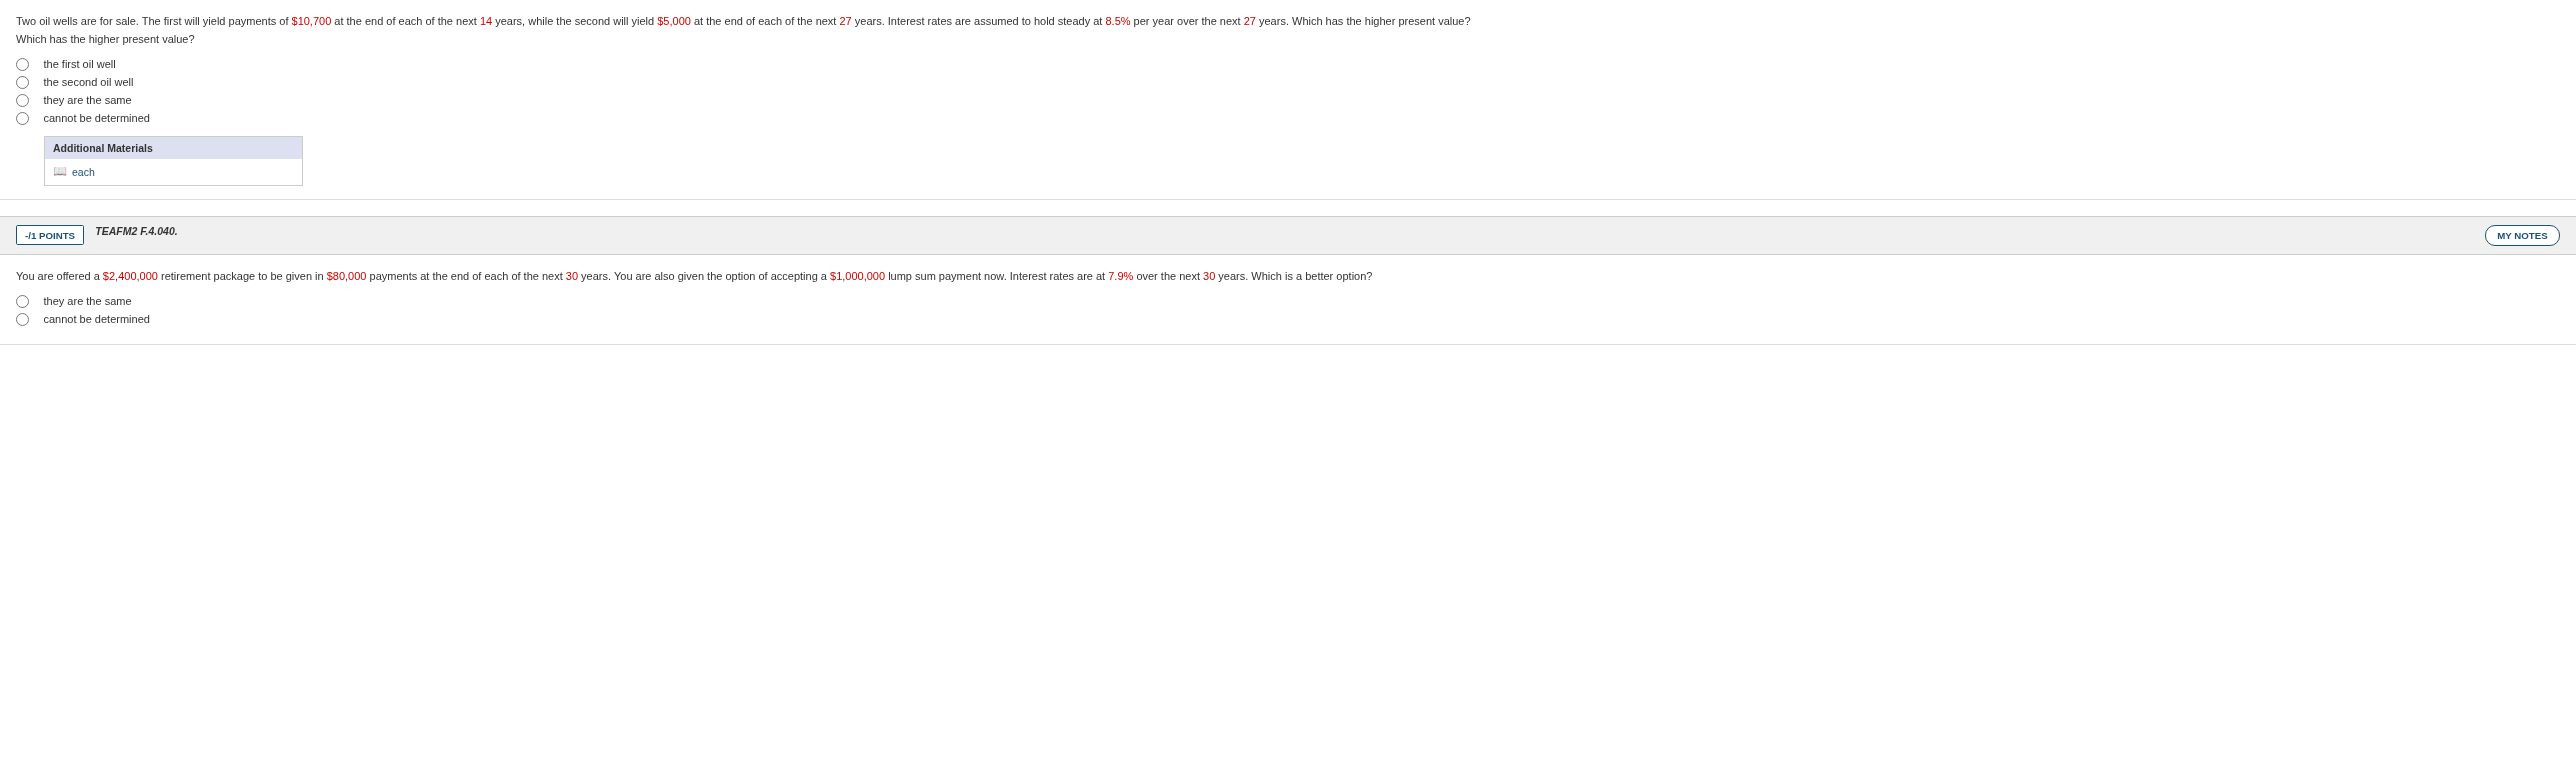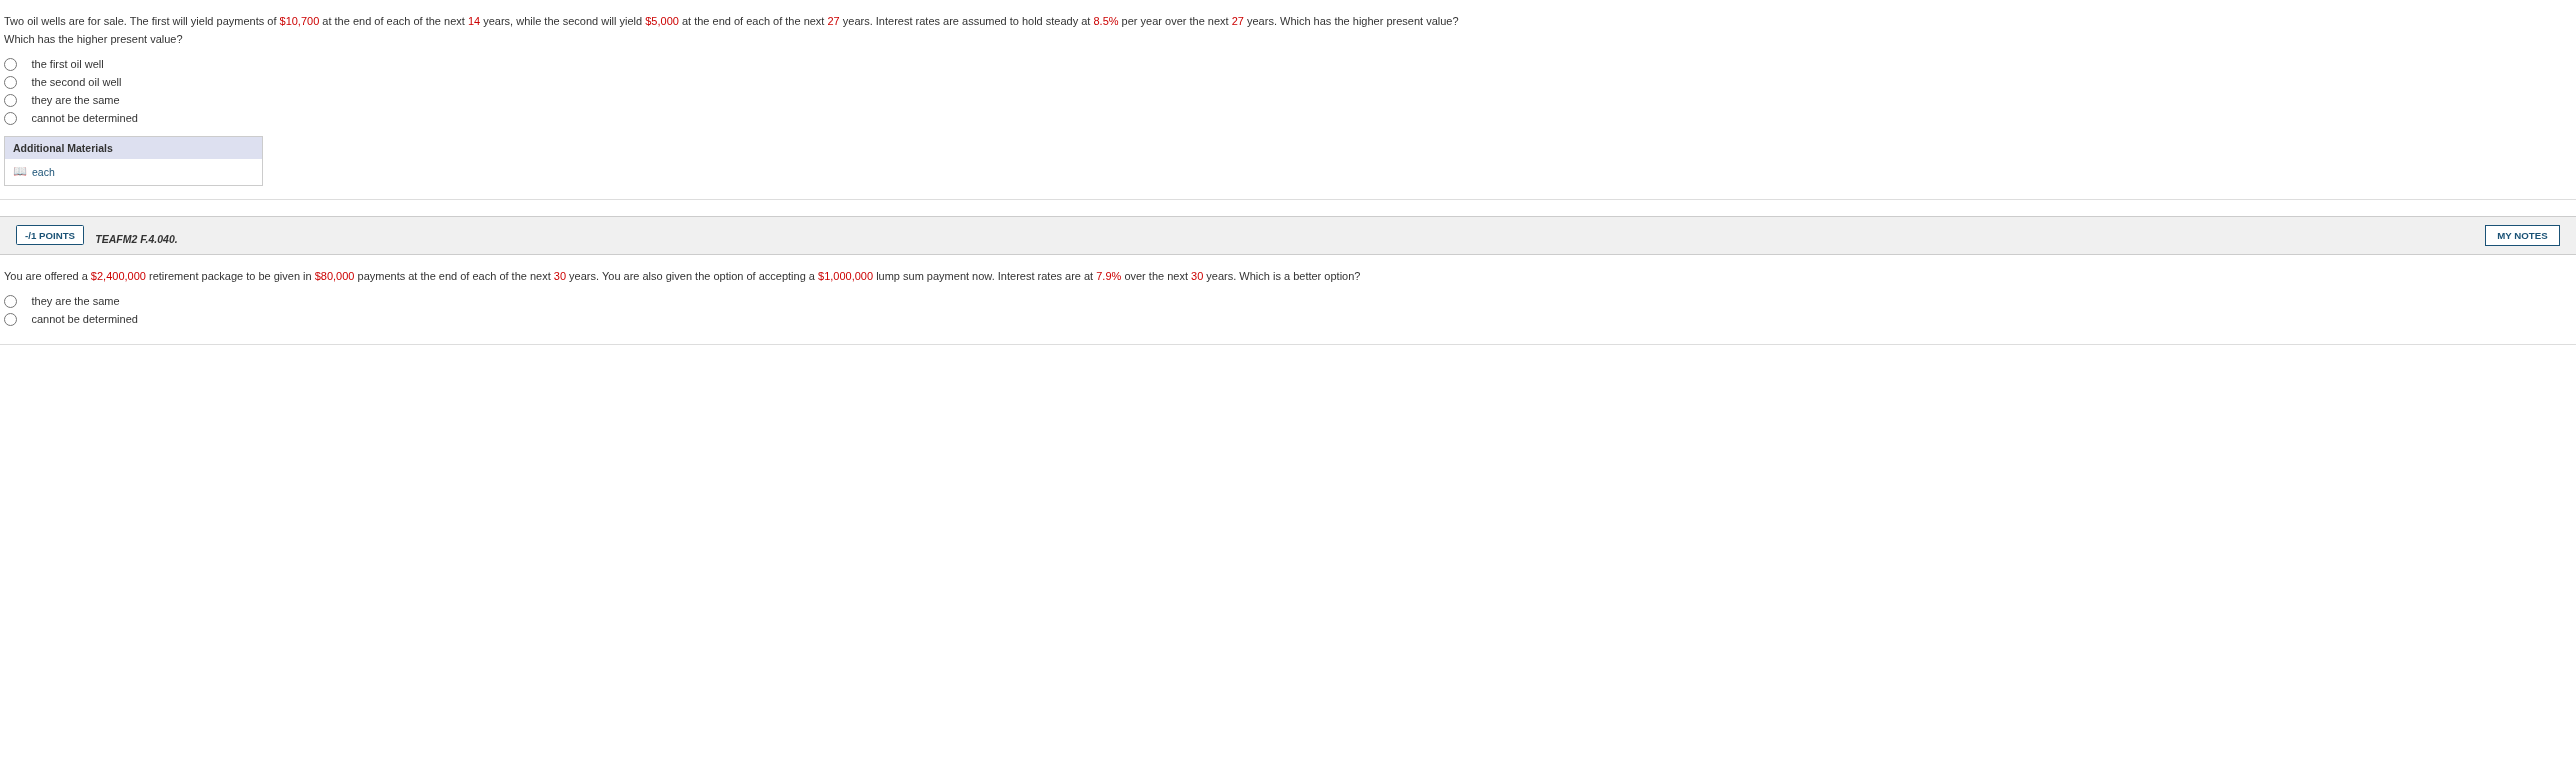--- a/index.html
+++ b/index.html
@@ -7,21 +7,21 @@
       margin: 0;
       padding: 0;
     }
     body {
       font-family: Arial, sans-serif;
       font-size: 11.3px;
       color: #333;
       background: #fff;
     }
     .question-block {
-      padding: 13px 4px;
+      padding: 13px 16px;
       border-bottom: 0.8px solid #ddd;
     }
     .question-text {
       line-height: 1.6;
       margin-bottom: 9.7px;
       font-size: 11px;
     }
     .highlight-red {
       color: #cc0000;
     }
@@ -33,20 +33,21 @@
       gap: 8px;
     }
     .radio-option input[type="radio"] {
       margin-right: 6.5px;
       accent-color: #555;
     }
     .additional-materials {
       margin-top: 11.3px;
       border: 0.8px solid #ccc;
       width: 259px;
+      margin-left: 28px;
     }
     .additional-materials-header {
       background: #dde0f0;
       padding: 4.9px 8px;
       font-weight: bold;
       font-size: 10.5px;
     }
     .additional-materials-body {
       padding: 6.5px 8px;
     }
@@ -86,25 +87,25 @@
       font-style: italic;
     }
     .my-notes-button {
       background: #fff;
       border: 0.8px solid #1a5276;
       color: #1a5276;
       padding: 4px 11.3px;
       font-size: 9.7px;
       font-weight: bold;
       cursor: pointer;
-      border-radius: 0;
+      border-radius: 10px;
     }
     .divider-left {
       display: flex;
-      align-items: flex-end;
+      align-items: flex-start;
     }
     .spacer {
       height: 16px;
     }
   </style>
 </head>
 <body>
 
 <div class="question-block">
   <p class="question-text">

